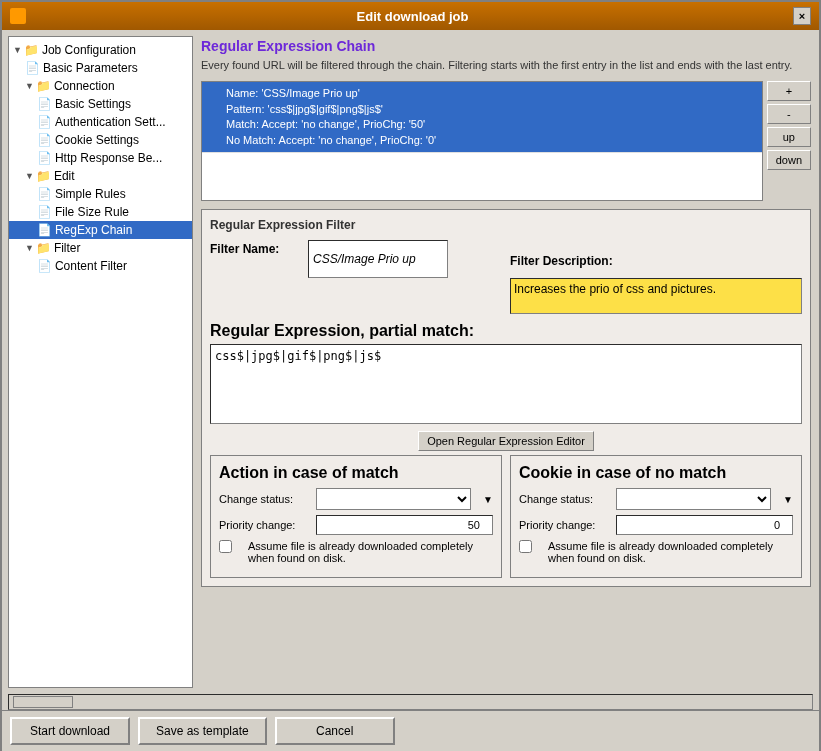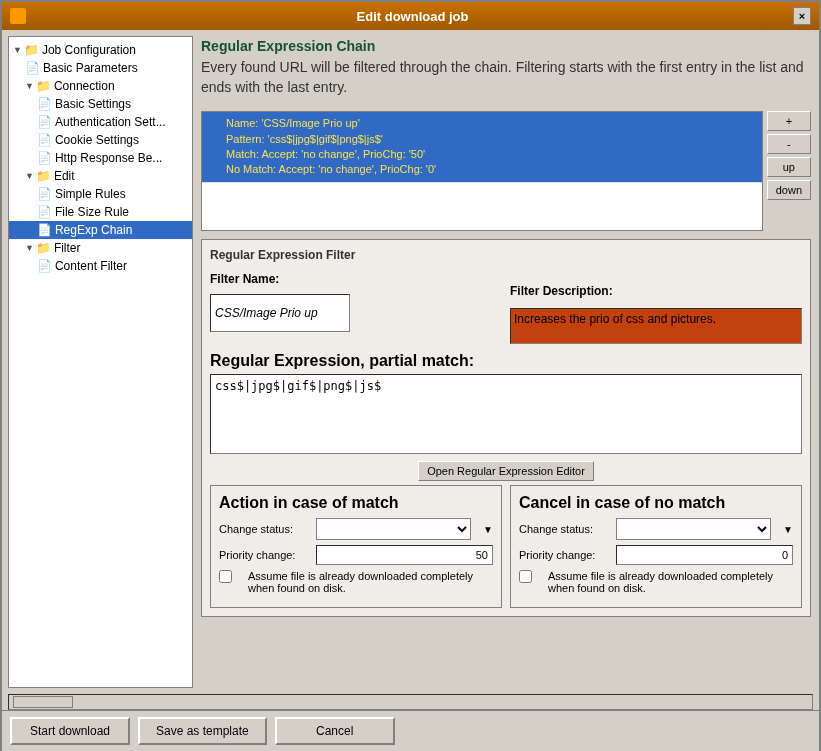--- a/index.html
+++ b/index.html
@@ -107,28 +107,28 @@
       padding: 8px;
       overflow-y: auto;
       display: flex;
       flex-direction: column;
       gap: 8px;
     }
 
     .section-title {
       font-size: 14px;
       font-weight: bold;
-      color: #14532d;
+      color: #6d28d9;
       margin-bottom: 4px;
     }
 
     .section-description {
-      font-size: 14px;
+      font-size: 11px;
       color: #333;
-      margin-bottom: 14px;
+      margin-bottom: 8px;
       line-height: 1.4;
     }
 
     
     .chain-area {
       display: flex;
       gap: 4px;
     }
 
     .chain-list {
@@ -140,21 +140,21 @@
     }
 
     .chain-list-item {
       padding: 4px 6px;
       cursor: pointer;
       border-bottom: 1px solid #e0e0e0;
     }
 
     .chain-list-item.selected {
       background: #316ac5;
-      color: #fde047;
+      color: #ffffff;
       padding-left: 24px;
     }
 
     .chain-list-item div {
       font-size: 11px;
       line-height: 1.4;
     }
 
     .chain-buttons {
       display: flex;
@@ -186,21 +186,20 @@
       font-size: 12px;
       margin-bottom: 8px;
       color: #333;
     }
 
     .form-row {
       display: flex;
       align-items: flex-start;
       margin-bottom: 6px;
       gap: 8px;
-      flex-direction: column;
     }
 
     .form-label {
       font-size: 12px;
       font-weight: bold;
       min-width: 90px;
       padding-top: 2px;
     }
 
     .form-input {
@@ -216,21 +215,21 @@
       width: 140px;
     }
 
     .filter-desc-input {
       flex: 1;
       height: 48px;
       resize: none;
       padding: 3px;
       font-size: 12px;
       border: 1px inset #808080;
-      background: #c2410c;
+      background: #fde047;
       font-family: inherit;
     }
 
     .regex-textarea {
       width: 100%;
       height: 80px;
       border: 1px inset #808080;
       background: white;
       padding: 4px;
       font-size: 12px;
@@ -286,21 +285,21 @@
       font-size: 11px;
       padding: 10px;
       height: 20px;
       flex: 1;
     }
 
     .match-input {
       border: 1px inset #808080;
       background: white;
       font-size: 11px;
-      padding: 2px 4px;
+      padding: 2px 12px;
       height: 20px;
       text-align: right;
       flex: 1;
     }
 
     .match-checkbox {
       margin-right: 4px;
     }
 
     .match-checkbox-label {
@@ -490,21 +489,21 @@
                 <span class="match-label">Priority change:</span>
                 <input class="match-input" type="text" value="50" style="">
               </div>
               <div class="match-row" style="align-items:flex-start;">
                 <input type="checkbox" class="match-checkbox" style="">
                 <span class="match-checkbox-label">Assume file is already downloaded completely when found on disk.</span>
               </div>
             </div>
 
             <div class="match-box">
-              <div class="match-box-title">Cancel in case of no match</div>
+              <div class="match-box-title">Cookie in case of no match</div>
               <div class="match-row">
                 <span class="match-label">Change status:</span>
                 <select class="match-select">
                   <option>No change</option>
                 </select>
                 <span style="font-size:10px;">▼</span>
               </div>
               <div class="match-row">
                 <span class="match-label">Priority change:</span>
                 <input class="match-input" type="text" value="0" style="">

